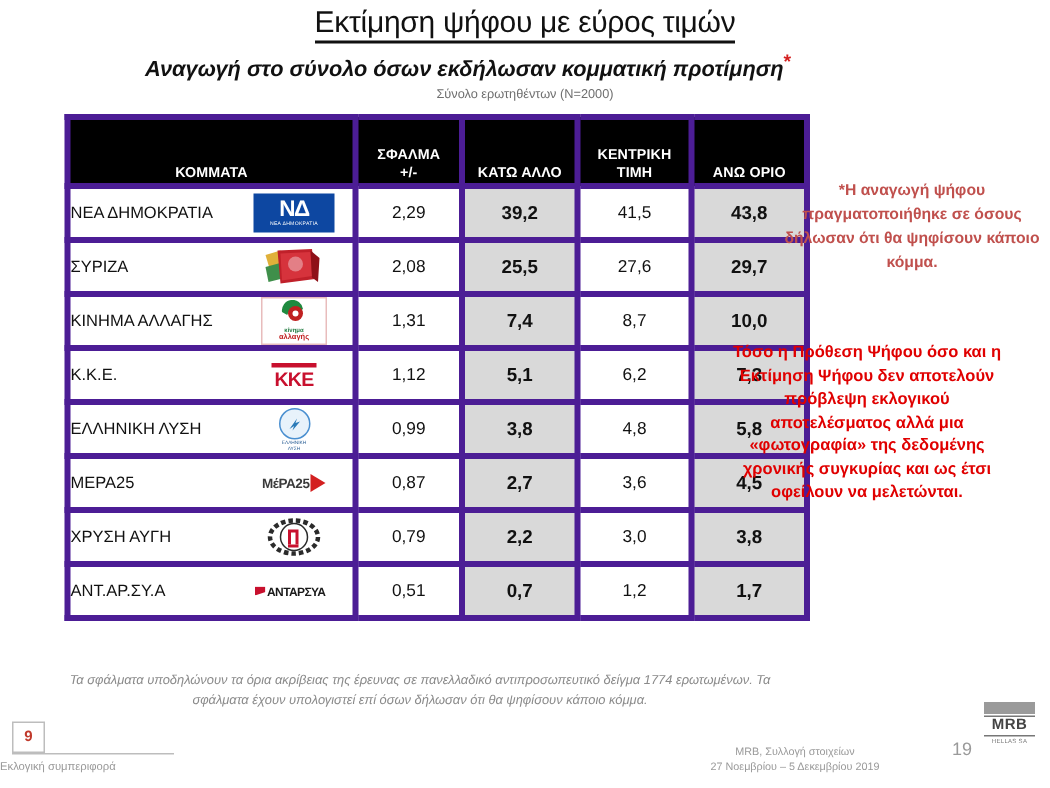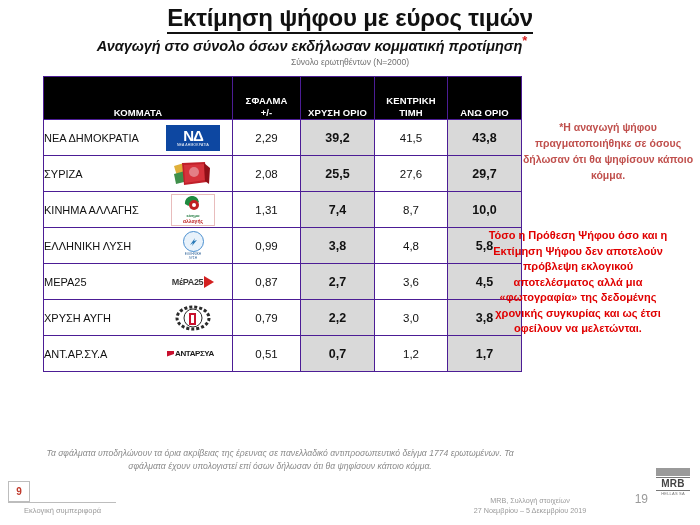--- a/index.html
+++ b/index.html
@@ -15,22 +15,22 @@
     overflow: hidden;
   }
 
   
   .title {
     position: absolute;
     top: 4px;
     left: 0;
     width: 700px;
     text-align: center;
-    font-size: 24px;
-    font-weight: bold;
+    font-size: 20px;
+    font-weight: normal;
     color: #111111;
     letter-spacing: -0.2px;
   }
   .title span.u {
     border-bottom: 2px solid #111111;
     padding-bottom: 1px;
   }
   .subtitle {
     position: absolute;
     top: 33px;
@@ -65,21 +65,21 @@
     left: 43px;
     top: 76px;
     width: 473px;
   }
   table.poll {
     border-collapse: collapse;
     width: 473px;
     table-layout: fixed;
   }
   table.poll th, table.poll td {
-    border: 1px solid #4c1d95;
+    border: 4px solid #4c1d95;
     padding: 0;
   }
   thead th {
     background: #000000;
     color: #ffffff;
     font-size: 9.5px;
     font-weight: bold;
     height: 42px;
     vertical-align: bottom;
     padding-bottom: 4px;
@@ -241,21 +241,21 @@
   .footer-rule {
     position: absolute;
     left: 8px;
     top: 502px;
     width: 108px;
     height: 1px;
     background: #bdbdbd;
   }
   .footer-label {
     position: absolute;
-    left: 24px;
+    left: 0;
     top: 506px;
     font-size: 7.5px;
     color: #9a9a9a;
   }
   .footer-right {
     position: absolute;
     right: 70px;
     top: 496px;
     width: 200px;
     text-align: center;
@@ -303,21 +303,21 @@
     <thead>
       <tr>
         <th class="h-party">
           <span class="l2">ΚΟΜΜΑΤΑ</span>
         </th>
         <th class="h-err">
           <span class="l1">ΣΦΑΛΜΑ</span>
           <span class="l2">+/-</span>
         </th>
         <th class="h-low">
-          <span class="l2">ΧΡΥΣΗ ΟΡΙΟ</span>
+          <span class="l2">ΚΑΤΩ ΑΛΛΟ</span>
         </th>
         <th class="h-mid">
           <span class="l1">ΚΕΝΤΡΙΚΗ</span>
           <span class="l2">ΤΙΜΗ</span>
         </th>
         <th class="h-high">
           <span class="l2">ΑΝΩ ΟΡΙΟ</span>
         </th>
       </tr>
     </thead>
@@ -373,20 +373,35 @@
               <span class="sub2">αλλαγής</span>
             </span>
           </span>
         </td>
         <td class="num">1,31</td>
         <td class="num shade">7,4</td>
         <td class="num mid">8,7</td>
         <td class="num shade">10,0</td>
       </tr>
 
+      <tr>
+        <td class="party">
+          <span class="pname">Κ.Κ.Ε.</span>
+          <span class="logo-slot">
+            <span class="logo-kke">
+              <span class="bar"></span>
+              <span class="txt">ΚΚΕ</span>
+            </span>
+          </span>
+        </td>
+        <td class="num">1,12</td>
+        <td class="num shade">5,1</td>
+        <td class="num mid">6,2</td>
+        <td class="num shade">7,3</td>
+      </tr>
 
       <tr>
         <td class="party">
           <span class="pname">ΕΛΛΗΝΙΚΗ ΛΥΣΗ</span>
           <span class="logo-slot">
             <span class="logo-el">
               <span class="circ">
                 <svg width="13" height="13" viewBox="0 0 13 13">
                   <path d="M3,10 L8,3 L7,6 L10,5 L5,11 L6,8 Z" fill="#2a7ab8"></path>
                 </svg>

